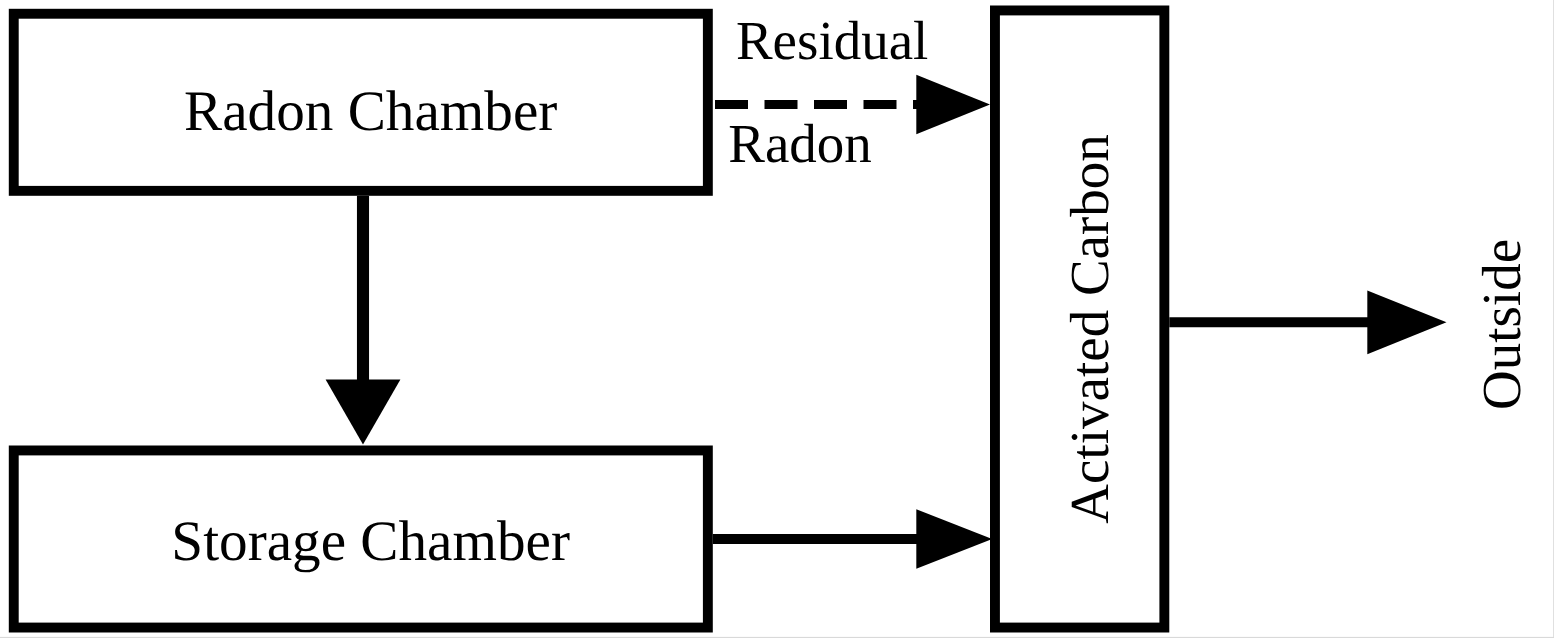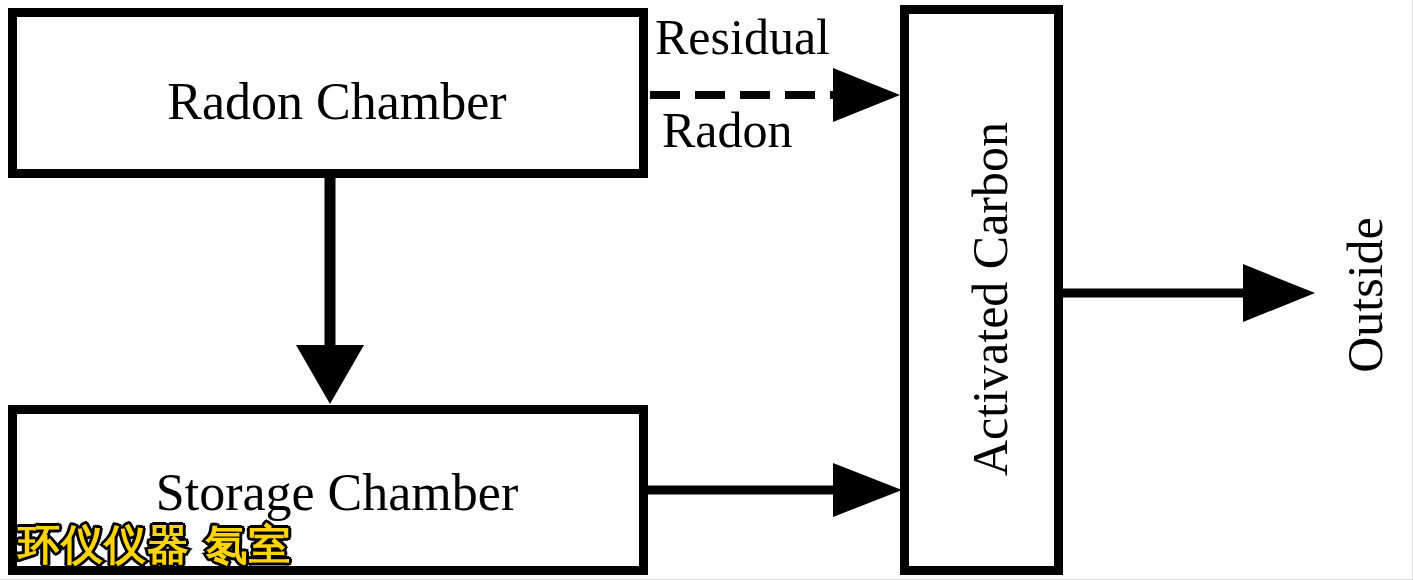--- a/index.html
+++ b/index.html
@@ -102,21 +102,21 @@
     align-items: center;
     justify-content: center;
     font-size: 50px;
   }
   #label-outside span {
     display: block;
     transform: rotate(-90deg);
     white-space: nowrap;
   }
   #label-residual {
-    left: 655px;
+    left: 669px;
     top: 12px;
     font-size: 50px;
   }
   #label-radon-edge {
     left: 662px;
     top: 105px;
     font-size: 50px;
   }
   #watermark {
     position: absolute;
@@ -184,17 +184,14 @@
   </div>
 
   <div class="node-label" id="label-residual">Residual</div>
 
   <div class="node-label" id="label-radon-edge">Radon</div>
 
   <div class="node-label" id="label-outside">
       <span>Outside</span>
     </div>
 
-  <div id="watermark">
-    <span class="wm-inner">环仪仪器 氡室</span>
-  </div>
 
 </div>
 
 </body></html>

